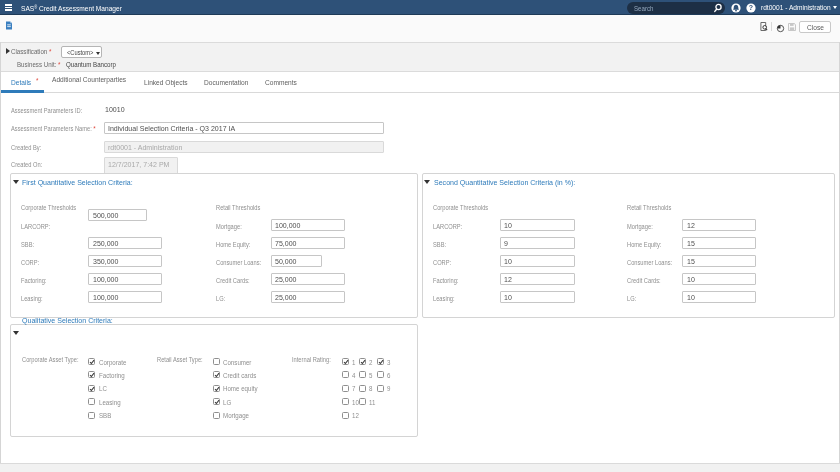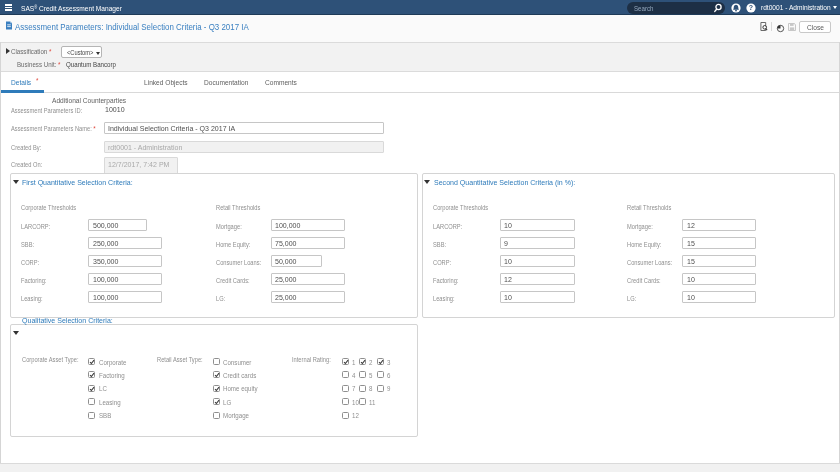--- a/index.html
+++ b/index.html
@@ -47,23 +47,20 @@
     </div>
 <div class="ab" style="left:833px;top:6px;width:0;height:0;border-left:2.5px solid transparent;border-right:2.5px solid transparent;border-top:3px solid #fff"></div>
 </div>
 <div class="ab" style="left:0;top:15px;width:840px;height:27px;background:#fafafa">
 <svg class="ab" style="left:5px;top:6px" width="8" height="9" viewBox="0 0 8 9">
       <path d="M1 0.5h4.2L7 2.3V8.5H1z" fill="#3a7fc0"></path>
       <path d="M5.2 0.5L7 2.3H5.2z" fill="#9fc4e2"></path>
       <rect x="2.2" y="3.4" width="3.6" height="0.9" fill="#fff" opacity=".9"></rect>
       <rect x="2.2" y="5.2" width="3.6" height="0.9" fill="#fff" opacity=".9"></rect>
     </svg>
-<div class="ab" style="left:14.5px;top:7px">
-      <span class="t" style="font-size:9px;color:#3b80c1;line-height:10px">Assessment Parameters: Individual Selection Criteria - Q3 2017 IA</span>
-    </div>
 <svg class="ab" style="left:760px;top:7px" width="8" height="9" viewBox="0 0 8 9">
       <path d="M0.9 0.5h4.8v8H0.9z" fill="none" stroke="#5a5a5a" stroke-width="0.9"></path>
       <circle cx="4.7" cy="5.3" r="1.8" fill="#fafafa" stroke="#3a3a3a" stroke-width="1"></circle>
       <line x1="5.9" y1="6.7" x2="7.1" y2="8.1" stroke="#3a3a3a" stroke-width="1.1"></line>
     </svg>
 <div class="ab" style="left:770.5px;top:7px;width:1px;height:9px;background:#d8d8d8"></div>
 <svg class="ab" style="left:776px;top:8.5px" width="9" height="9" viewBox="0 0 9 9">
       <circle cx="4.5" cy="4.5" r="3.2" fill="none" stroke="#555" stroke-width="1"></circle>
       <path d="M4.5 1.3A3.2 3.2 0 0 0 1.3 4.5L4.5 4.5z" fill="#333"></path>
     </svg>
@@ -97,21 +94,21 @@
     </div>
 </div>
 <div class="ab" style="left:0;top:72.5px;width:840px;height:20px;border-bottom:1px solid #d9d9d9">
 <div class="ab" style="left:11px;top:6.5px">
       <span class="t" style="font-size:7.5px;color:#2e7bba;line-height:8px">Details</span>
     </div>
 <div class="ab" style="left:36px;top:4px">
       <span class="t" style="font-size:7px;color:#e04a3f;line-height:7px">*</span>
     </div>
 <div class="ab" style="left:0;top:17.5px;width:43.5px;height:2.5px;background:#2e7bba"></div>
-<div class="ab" style="left:52px;top:24px">
+<div class="ab" style="left:52px;top:3px">
       <span class="t" style="font-size:7.5px;color:#616161;line-height:8px">Additional Counterparties</span>
     </div>
 <div class="ab" style="left:143.5px;top:6.5px">
       <span class="t" style="font-size:7.5px;color:#616161;line-height:8px">Linked Objects</span>
     </div>
 <div class="ab" style="left:204px;top:6.5px">
       <span class="t" style="font-size:7.5px;color:#616161;line-height:8px">Documentation</span>
     </div>
 <div class="ab" style="left:265px;top:6.5px">
       <span class="t" style="font-size:7.5px;color:#616161;line-height:8px">Comments</span>
@@ -148,21 +145,21 @@
   </div>
 <div class="ab" style="left:21.4px;top:204px">
     <span class="t lbl">Corporate Thresholds</span>
   </div>
 <div class="ab" style="left:215.7px;top:204px">
     <span class="t lbl">Retail Thresholds</span>
   </div>
 <div class="ab" style="left:21.4px;top:222.5px">
     <span class="t lbl">LARCORP:</span>
   </div>
-<div class="inp" style="left:88px;top:219px;width:59px;height:11.5px">
+<div class="inp" style="left:88px;top:209px;width:59px;height:11.5px">
     <span class="t tx" style="top:1.5px">500,000</span>
   </div>
 <div class="ab" style="left:21.4px;top:240.5px">
     <span class="t lbl">SBB:</span>
   </div>
 <div class="inp" style="left:88px;top:237px;width:74px;height:11.5px">
     <span class="t tx" style="top:1.5px">250,000</span>
   </div>
 <div class="ab" style="left:21.4px;top:258.5px">
     <span class="t lbl">CORP:</span>

